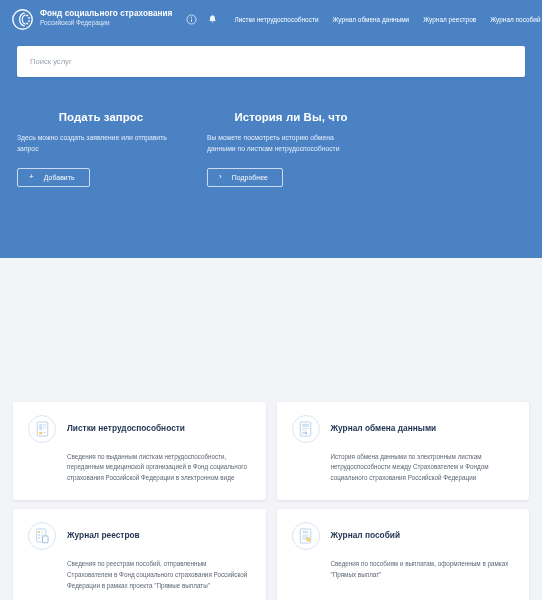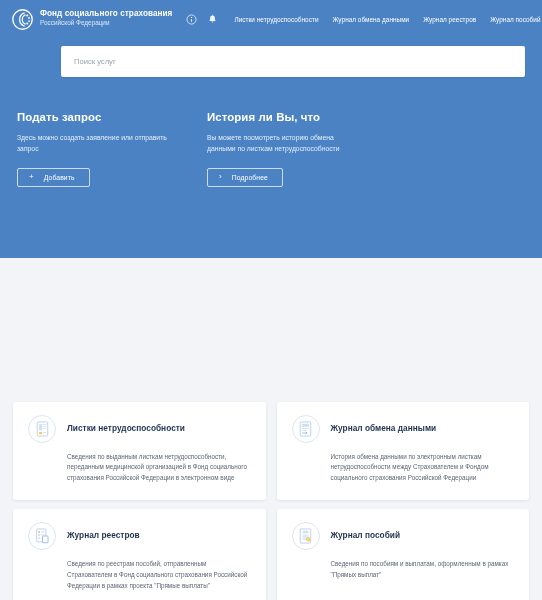--- a/index.html
+++ b/index.html
@@ -93,21 +93,20 @@
     color: #ffffff;
     white-space: nowrap;
     cursor: pointer;
     letter-spacing: .04px;
   }
 
   
   .search-wrap {
     position: relative;
     padding: 8px 17px 12px 17px;
-    margin-left: 44px;
   }
 
   .search-box {
     height: 31px;
     background: #ffffff;
     border-radius: 2px;
     display: flex;
     align-items: center;
     padding: 0 13px;
     box-shadow: 0 1px 2px rgba(0,0,0,.07);
@@ -133,20 +132,21 @@
   }
 
   .promo { width: 168px; }
 
   .promo-title {
     font-size: 11.4px;
     font-weight: bold;
     color: #ffffff;
     letter-spacing: .1px;
     margin-bottom: 9px;
+    text-align: center;
   }
 
   .promo-text {
     font-size: 6.8px;
     color: #e6eefa;
     line-height: 1.62;
     margin-bottom: 11px;
     max-width: 152px;
   }
 

